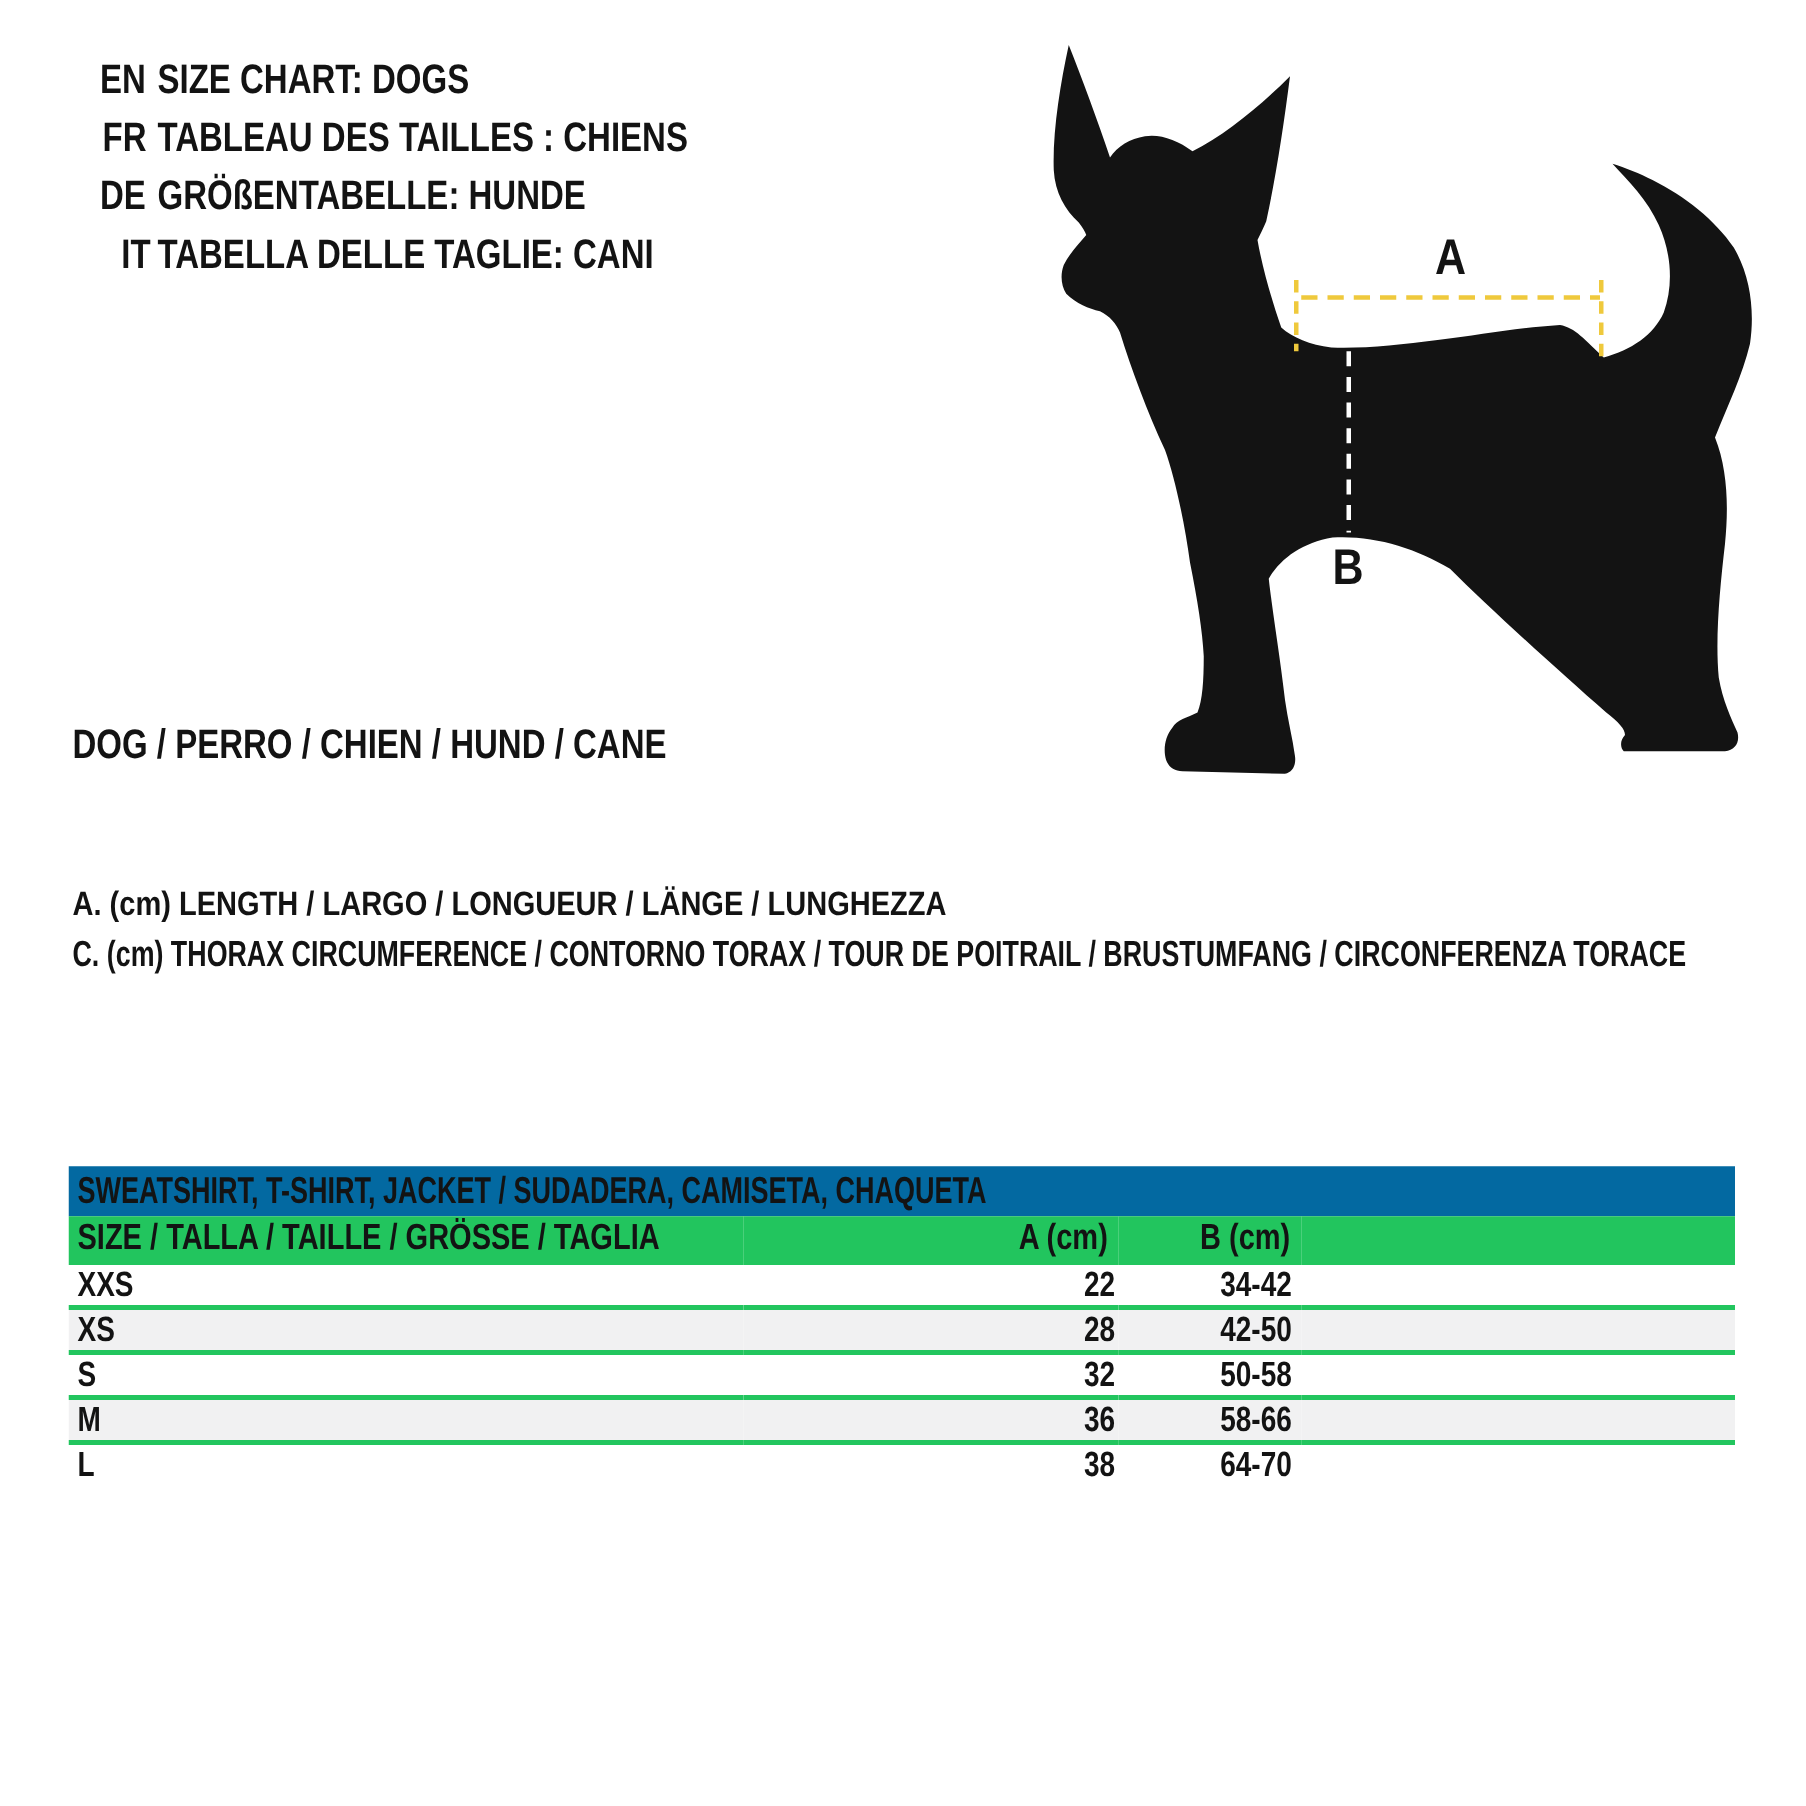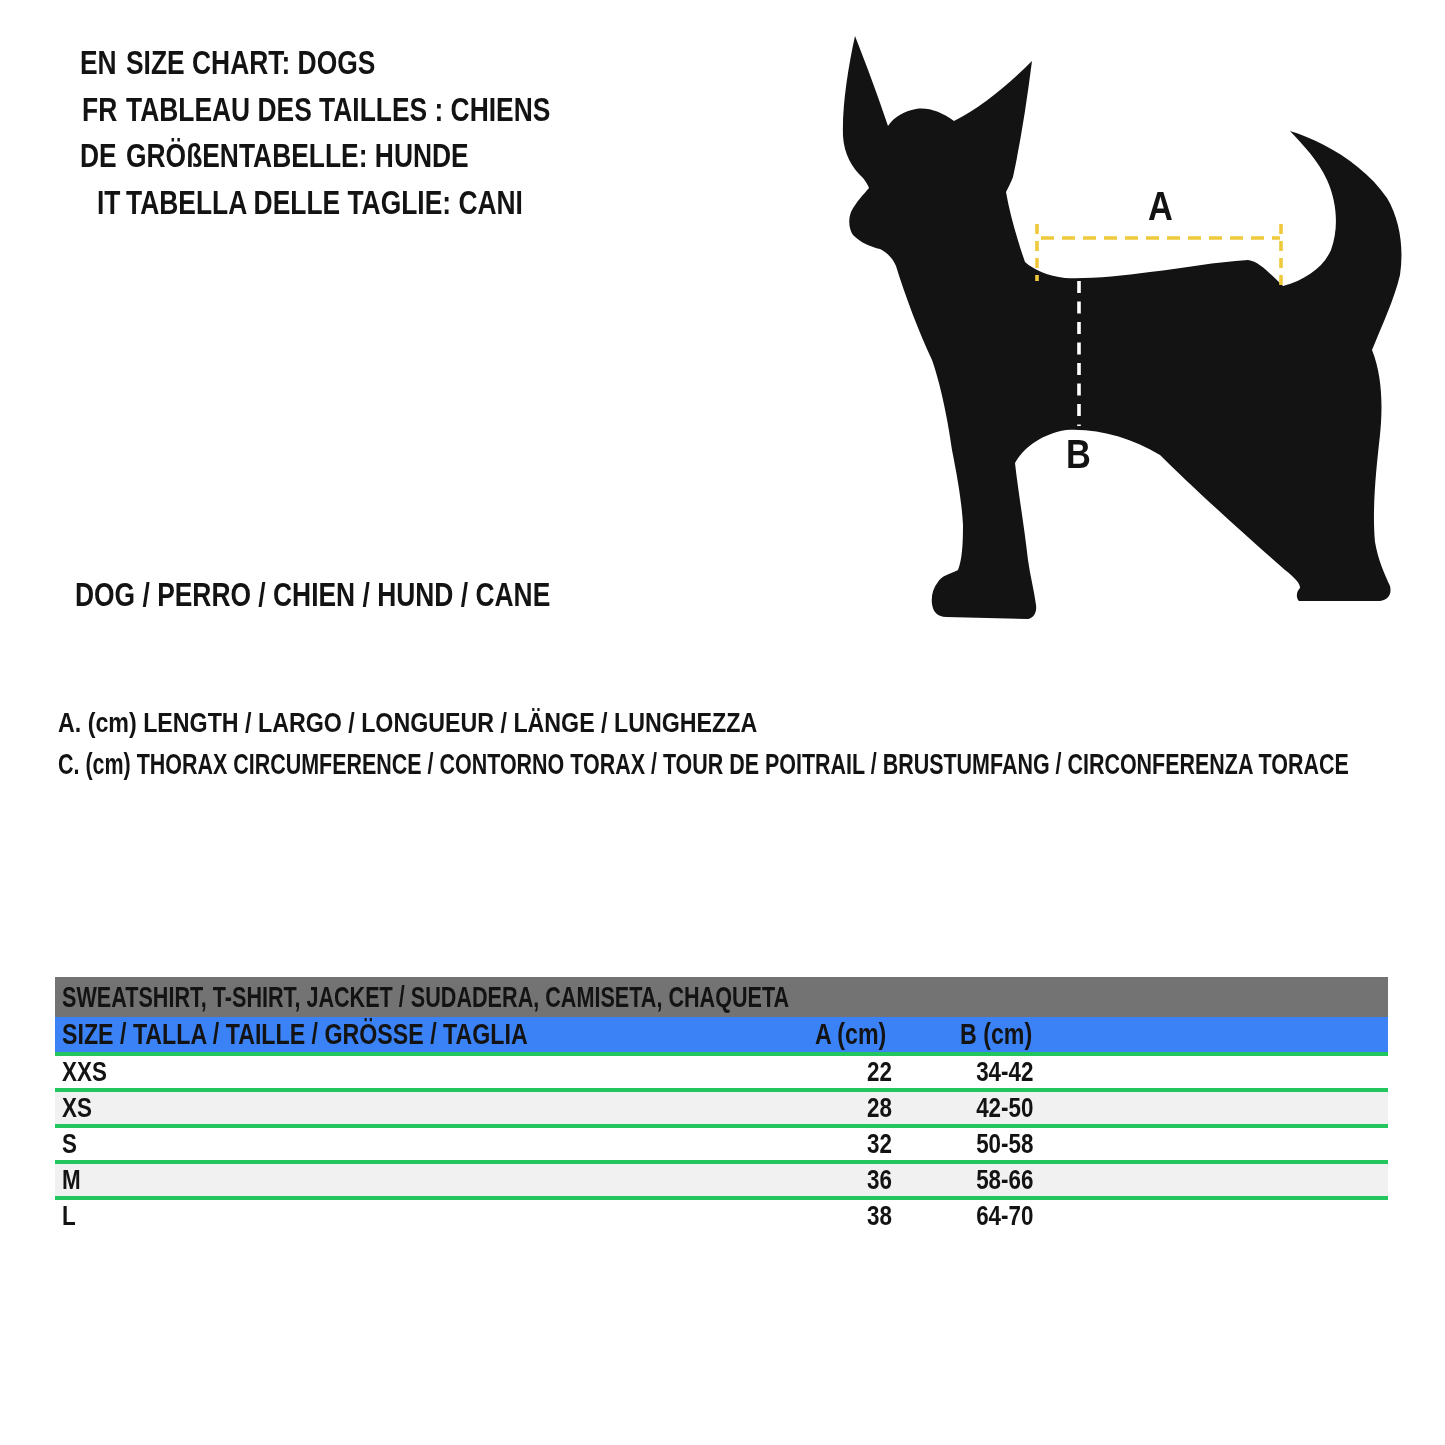--- a/index.html
+++ b/index.html
@@ -20,32 +20,32 @@
   .lang-row { display:flex; }
   .lang-code { width:68px; flex:0 0 68px; }
 
   
   .fig-svg { position:absolute; left:0; top:0; width:1445px; height:1445px; pointer-events:none; }
 
   .dim-label { position:absolute; font-size:40px; font-weight:700; }
   .label-a { left:1146px; top:184px; }
   .label-b { left:1064px; top:432px; }
 
-  .caption { position:absolute; left:75px; top:576px; font-size:33px; }
+  .caption { position:absolute; left:58px; top:576px; font-size:33px; }
 
   .measure-a { position:absolute; left:58px; top:708px; font-size:27px; }
   .measure-c { position:absolute; left:58px; top:748px; font-size:29px; }
   .brand-line { position:absolute; left:58px; top:832px; font-size:33px; }
 
   
   .table-wrap { position:absolute; left:55px; top:933px; width:1333px; }
-  .band { background:#737373; padding:5px 0 6px 7px;margin-top:44px; }
+  .band { background:#0369a1; padding:5px 0 6px 7px; }
   .band-line { font-size:30px; line-height:29px; display:block; }
   table { width:100%; border-collapse:separate; border-spacing:0; table-layout:fixed; }
-  thead td { background:#3b82f6; height:35px; font-size:29px; }
+  thead td { background:#22c55e; height:35px; font-size:29px; }
   tbody td { height:33px; font-size:28px; border-top:4px solid #22c55e; }
   tbody tr:nth-child(even) td { background:#F1F1F2; }
   td.c1 { padding-left:7px; text-align:left; }
   td.c2, td.c3 { text-align:right; }
 </style>
 </head>
 <body>
 
 <div class="page">
 

